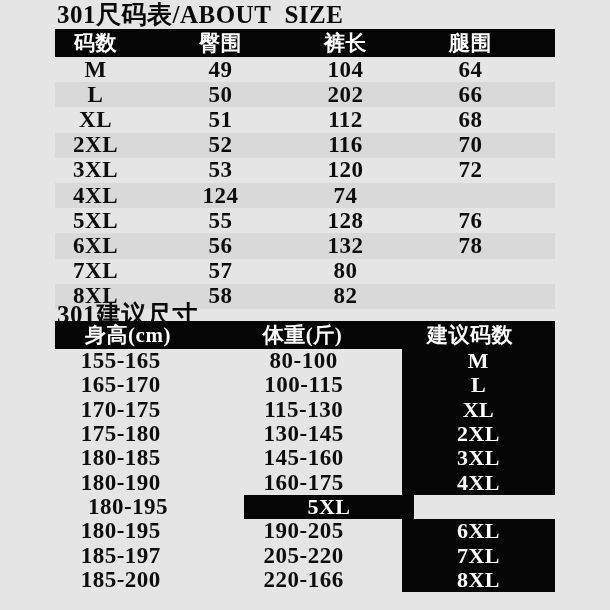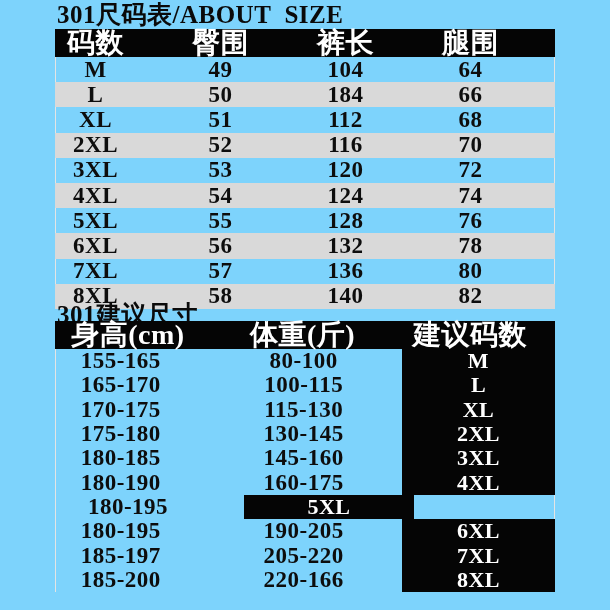--- a/index.html
+++ b/index.html
@@ -4,21 +4,21 @@
 <style>
   html, body {
     margin: 0;
     padding: 0;
     background: #ffffff;
   }
   .canvas {
     position: relative;
     width: 610px;
     height: 610px;
-    background: #7dd3fc;
+    background: #e5e5e5;
     overflow: hidden;
     font-family: "Liberation Serif", "DejaVu Serif", serif;
     font-weight: bold;
     color: #0d0d0d;
   }
   .sec-title {
     position: absolute;
     left: 57px;
     font-size: 25px;
     line-height: 28px;
@@ -57,21 +57,21 @@
 
   .cell {
     box-sizing: border-box;
     text-align: center;
     display: flex;
     align-items: center;
     justify-content: center;
     font-size: 23px;
     letter-spacing: 0.5px;
   }
-  .hrow .cell { font-size: 28px; }
+  .hrow .cell { font-size: 21px; }
 
   
   .size-table .cell {
     width: 125px;
     padding-right: 44px;
   }
 
   
   .suggest-table .c1 { width: 165px; padding-right: 19px; }
   .suggest-table .c2 { width: 165px; }
@@ -99,21 +99,21 @@
     <div class="tbody">
         <div class="row">
           <div class="cell">M</div>
           <div class="cell">49</div>
           <div class="cell">104</div>
           <div class="cell">64</div>
         </div>
         <div class="row alt">
           <div class="cell">L</div>
           <div class="cell">50</div>
-          <div class="cell">184</div>
+          <div class="cell">202</div>
           <div class="cell">66</div>
         </div>
         <div class="row">
           <div class="cell">XL</div>
           <div class="cell">51</div>
           <div class="cell">112</div>
           <div class="cell">68</div>
         </div>
         <div class="row alt">
           <div class="cell">2XL</div>
@@ -122,46 +122,43 @@
           <div class="cell">70</div>
         </div>
         <div class="row">
           <div class="cell">3XL</div>
           <div class="cell">53</div>
           <div class="cell">120</div>
           <div class="cell">72</div>
         </div>
         <div class="row alt">
           <div class="cell">4XL</div>
-          <div class="cell">54</div>
           <div class="cell">124</div>
           <div class="cell">74</div>
         </div>
         <div class="row">
           <div class="cell">5XL</div>
           <div class="cell">55</div>
           <div class="cell">128</div>
           <div class="cell">76</div>
         </div>
         <div class="row alt">
           <div class="cell">6XL</div>
           <div class="cell">56</div>
           <div class="cell">132</div>
           <div class="cell">78</div>
         </div>
         <div class="row">
           <div class="cell">7XL</div>
           <div class="cell">57</div>
-          <div class="cell">136</div>
           <div class="cell">80</div>
         </div>
         <div class="row alt">
           <div class="cell">8XL</div>
           <div class="cell">58</div>
-          <div class="cell">140</div>
           <div class="cell">82</div>
         </div>
       </div>
   </div>
 
   <div class="sec-title t2">301建议尺寸</div>
 
   <div class="tbl suggest-table">
     <div class="hrow">
         <div class="cell c1">身高(cm)</div>

